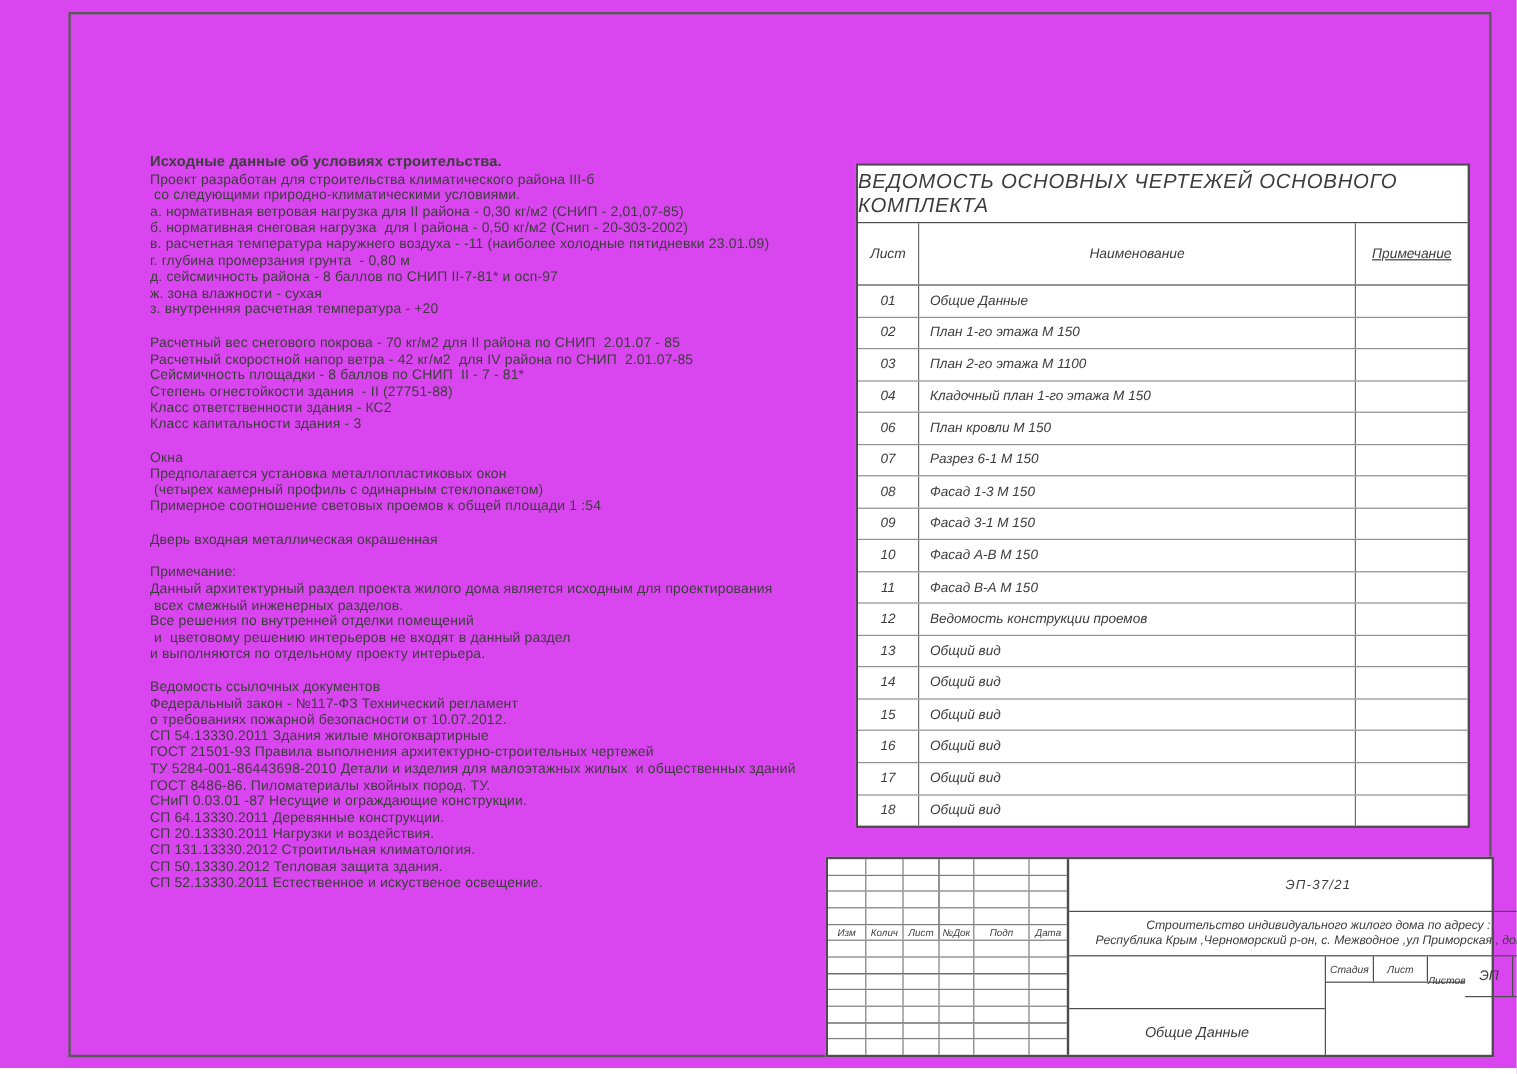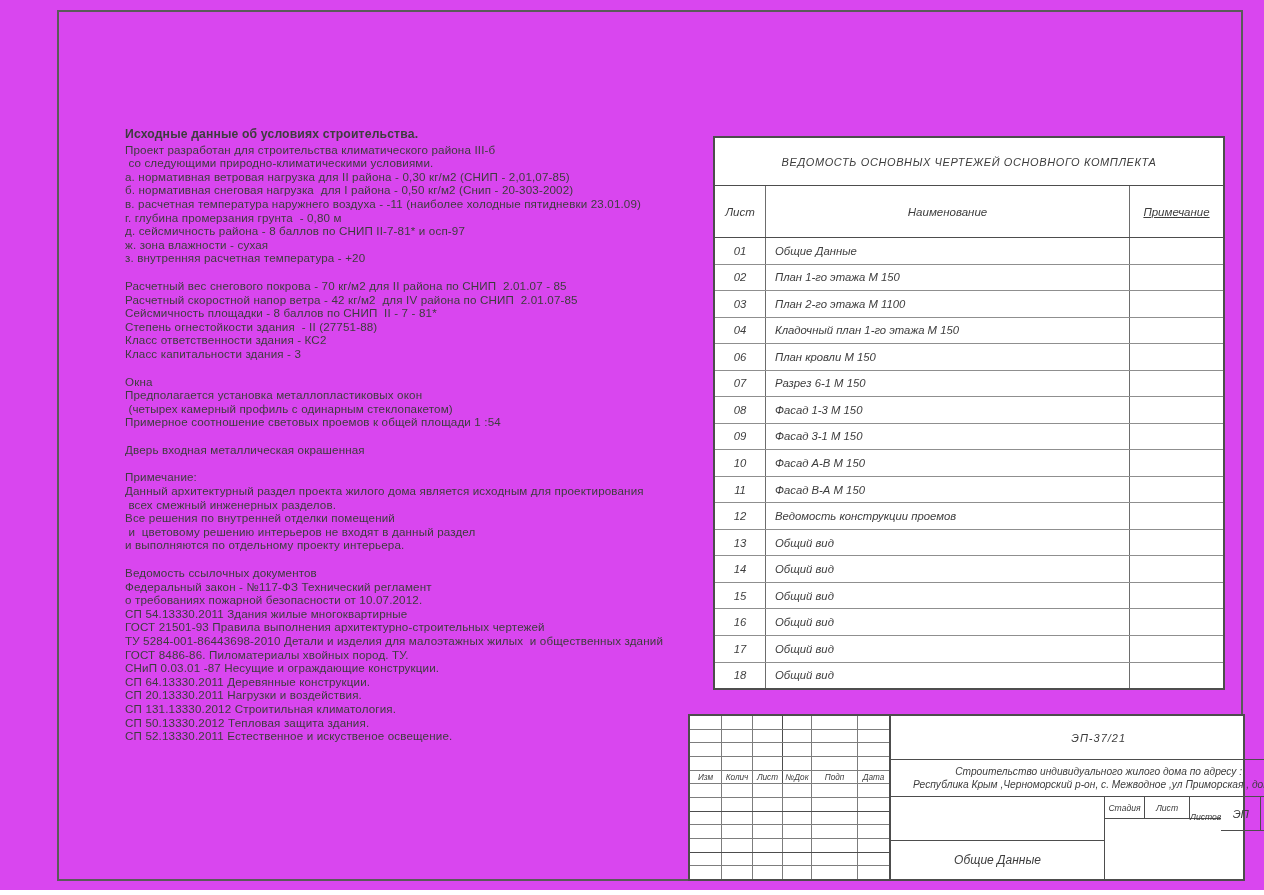--- a/index.html
+++ b/index.html
@@ -21,21 +21,21 @@
   .notes .para:last-child { margin-bottom:0; }
   
   .vtable {
     position:absolute; left:713px; top:136px; width:512px; height:554px;
     border:2px solid #4d4d4d; box-sizing:border-box; font-style:italic; color:#3d3d3d;
     display:flex; flex-direction:column; background:#fff;
   }
   .vtable .title-row {
     height:47px; flex:none; border-bottom:1.5px solid #4d4d4d;
     display:flex; align-items:center; justify-content:center;
-    font-size:11px; letter-spacing:0.6px;
+    font-size:17px; letter-spacing:0.6px;
   }
   .vtable .head-row { height:51px; flex:none; border-bottom:1.5px solid #4d4d4d; display:flex; font-size:11.5px; }
   .vtable .head-row .hc { display:flex; align-items:center; justify-content:center; }
   .vtable .body { flex:1; display:flex; flex-direction:column; }
   .trow { flex:1; display:flex; border-bottom:1px solid #8f8f8f; font-size:11.3px; }
   .trow:last-child { border-bottom:none; }
   .c-sheet { width:50px; flex:none; border-right:1px solid #6d6d6d; display:flex; align-items:center; justify-content:center; }
   .c-name  { flex:1; border-right:1px solid #6d6d6d; display:flex; align-items:center; padding-left:9px; }
   .c-note  { width:93px; flex:none;text-decoration:underline; }
   

